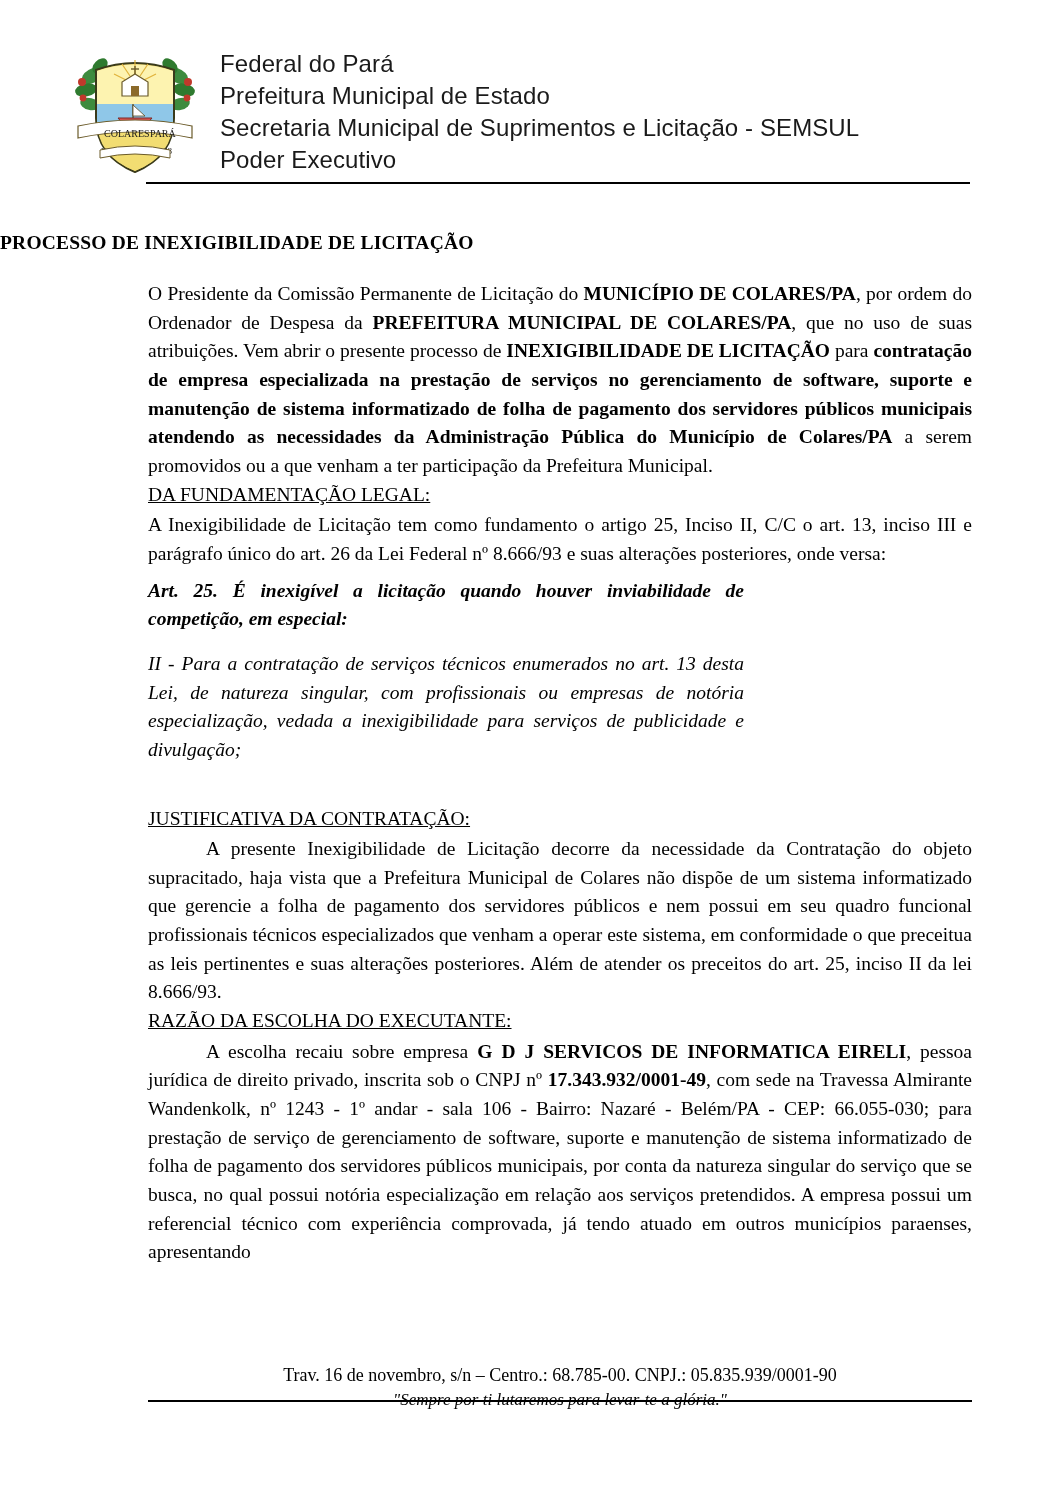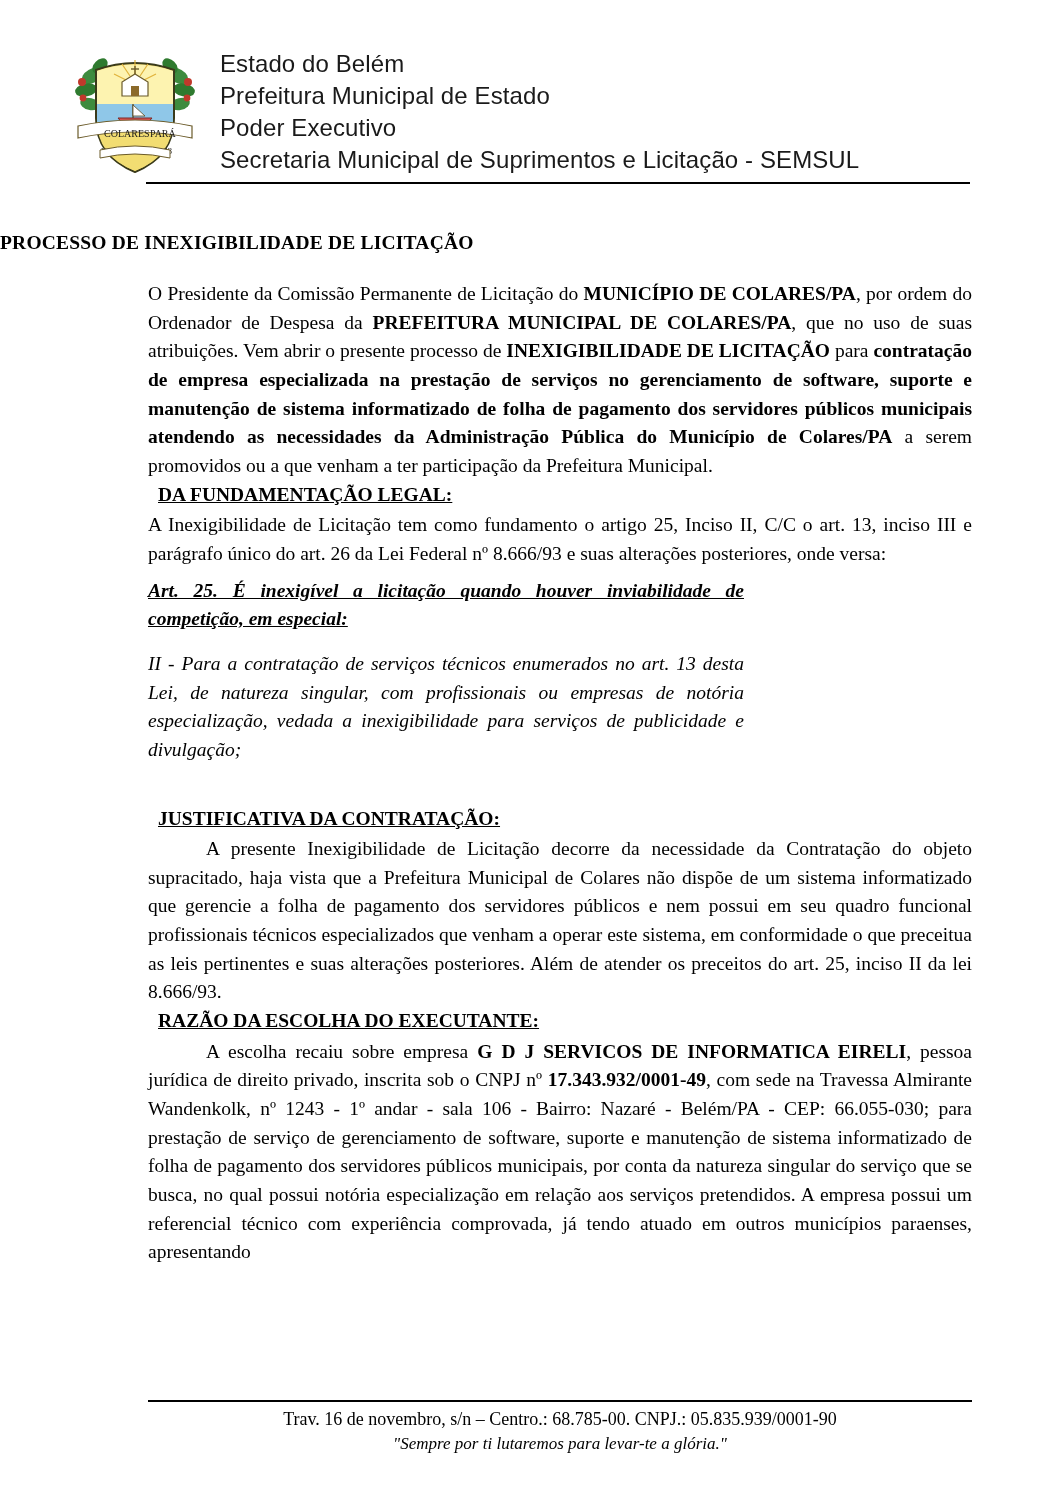--- a/index.html
+++ b/index.html
@@ -77,48 +77,47 @@
     line-height: 1.47;
     text-align: justify;
   }
   .content p {
     margin: 0 0 0 0;
   }
   .para { margin-bottom: 18px; text-align: justify; }
   .indent { text-indent: 58px; }
   b { font-weight: bold; }
   .section-head {
-    font-weight: bold;
+    font-weight: normal;
     text-decoration: underline;
     margin-bottom: 2px;
     display: block;
-    margin-left: 10px;
   }
   .quote {
     margin: 10px 0 0 228px;
     width: 596px;
     font-style: italic;
     line-height: 1.47;
     text-align: justify;
   }
-  .quote .q-bold { font-weight: bold; text-decoration: underline; }
+  .quote .q-bold { font-weight: bold; }
   .gap-lg { height: 40px; }
 
   
   .footer-rule {
     position: absolute;
     left: 148px;
     top: 1400px;
     width: 824px;
     border-bottom: 2px solid #000;
   }
   .footer {
     position: absolute;
     left: 148px;
-    top: 1406px;
+    top: 1362px;
     width: 824px;
     text-align: center;
     font-size: 18px;
     line-height: 1.45;
   }
   .footer .motto {
     font-style: italic;
     font-size: 17px;
   }
 </style>
@@ -177,24 +176,24 @@
         <path d="M8 96 Q65 84 122 96 L122 108 Q65 96 8 108 Z" fill="#ffffff" stroke="#6b5b2a" stroke-width="1.2"></path>
         <text x="34" y="107" font-family="Liberation Serif, serif" font-size="10" fill="#1a1a1a">COLARES</text>
         <text x="80" y="107" font-family="Liberation Serif, serif" font-size="10" fill="#1a1a1a">PARÁ</text>
         <text x="30" y="124" font-family="Liberation Serif, serif" font-size="9" fill="#1a1a1a">1961</text>
         <text x="84" y="124" font-family="Liberation Serif, serif" font-size="9" fill="#1a1a1a">1988</text>
 
         <path d="M30 120 Q65 112 100 120 L100 128 Q65 120 30 128 Z" fill="#ffffff" stroke="#6b5b2a" stroke-width="1"></path>
       </svg>
     </div>
     <div class="header-text">
-      <div>Estado do Belém</div>
+      <div>Federal do Pará</div>
       <div>Prefeitura Municipal de Estado</div>
+      <div>Secretaria Municipal de Suprimentos e Licitação - SEMSUL</div>
       <div>Poder Executivo</div>
-      <div>Secretaria Municipal de Suprimentos e Licitação - SEMSUL</div>
     </div>
   </div>
   <div class="header-rule"></div>
 
   <div class="doc-title">PROCESSO DE INEXIGIBILIDADE DE LICITAÇÃO</div>
 
   <div class="content">
 
     <p class="para">
       <span>O Presidente da Comissão Permanente de Licitação do </span><b>MUNICÍPIO DE COLARES/PA</b><span>, por ordem do Ordenador de Despesa da </span><b>PREFEITURA MUNICIPAL DE COLARES/PA</b><span>, que no uso de suas atribuições. Vem abrir o presente processo de </span><b>INEXIGIBILIDADE DE LICITAÇÃO</b><span> para </span><b>contratação de empresa especializada na prestação de serviços no gerenciamento de software, suporte e manutenção de sistema informatizado de folha de pagamento dos servidores públicos municipais atendendo as necessidades da Administração Pública do Município de Colares/PA</b><span> a serem promovidos ou a que venham a ter participação da Prefeitura Municipal.</span>

